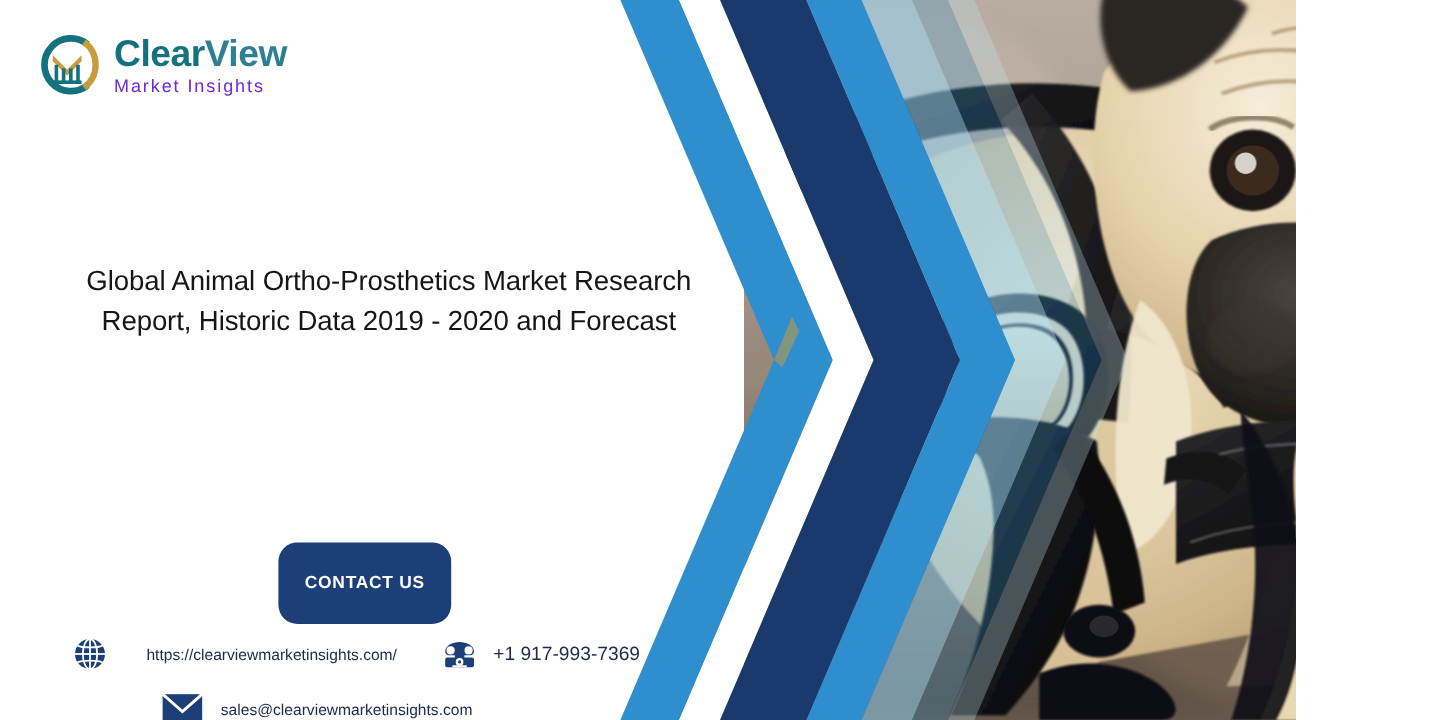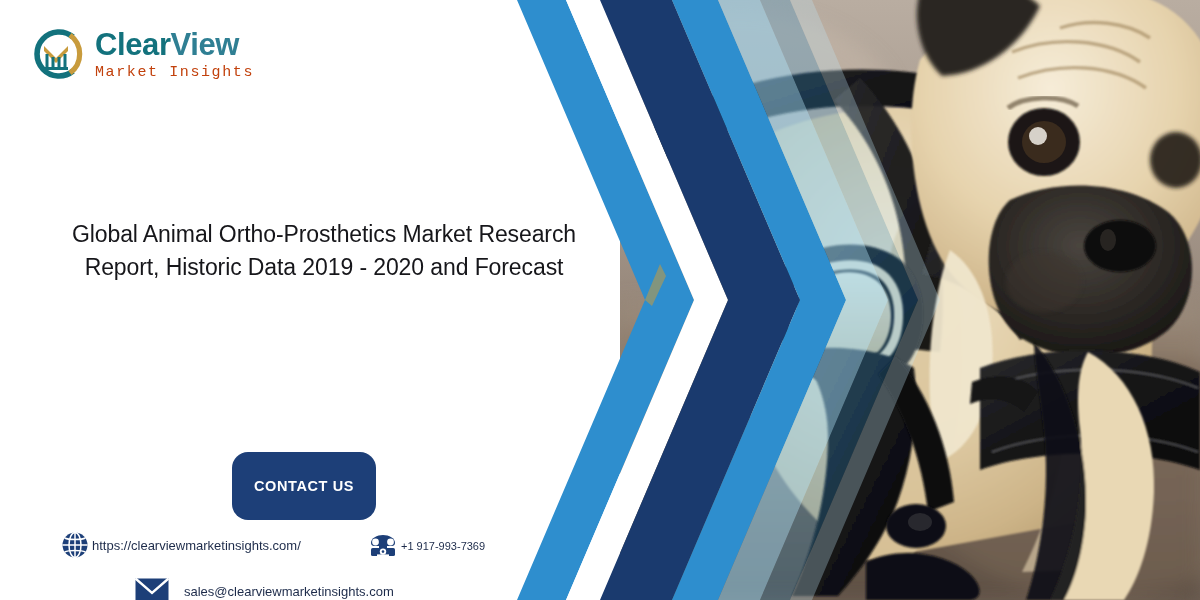--- a/index.html
+++ b/index.html
@@ -1,39 +1,39 @@
 <!DOCTYPE html>
 <html><head>
 <meta charset="utf-8">
 <style>
   html,body{margin:0;padding:0;}
   body{
     width:1200px;height:600px;overflow:hidden;
     font-family:"Liberation Sans","DejaVu Sans",sans-serif;
     background:#ffffff;
   }
-  .banner{position:relative;width:1200px;height:600px;overflow:hidden;background:#fff;}
+  .banner{position:relative;width:1080px;height:600px;overflow:hidden;background:#fff;}
 
   
   .photo-area{position:absolute;left:620px;top:0;width:580px;height:600px;overflow:hidden;}
   .photo-svg{position:absolute;left:0;top:0;width:580px;height:600px;display:block;}
 
   
   .chev-svg{position:absolute;left:0;top:0;width:1200px;height:600px;pointer-events:none;}
 
   
   .left-panel{position:absolute;left:0;top:0;width:560px;height:600px;}
 
   
   .logo{position:absolute;left:26px;top:24px;display:flex;align-items:center;gap:9px;}
   .logo-mark{width:60px;height:60px;flex:0 0 60px;}
   .logo-text{display:flex;flex-direction:column;line-height:1;}
   .logo-name{font-size:31px;font-weight:bold;color:#13727d;letter-spacing:-0.4px;}
   .logo-name .cv-2{color:#2f7f93;}
-  .logo-sub{font-size:15px;color:#c2410c;letter-spacing:1.6px;margin-top:5px;font-weight:normal;font-family:Liberation Mono, monospace;}
+  .logo-sub{font-size:15px;color:#6d28d9;letter-spacing:1.6px;margin-top:5px;font-weight:normal;}
 
   
   .headline{
     position:absolute;left:20px;top:218px;width:608px;
     text-align:center;font-size:23px;font-weight:normal;color:#16161a;
     line-height:33px;letter-spacing:-0.1px;
   }
 
   
   .cta{
@@ -44,22 +44,22 @@
     padding:26px 22px;border-radius:16px;cursor:pointer;
   }
 
   
   .contact-row{position:absolute;display:flex;align-items:center;}
   .row-web{left:60px;top:530px;}
   .row-phone{left:368px;top:531px;}
   .row-mail{left:135px;top:578px;}
   .c-icon{width:30px;height:30px;flex:0 0 30px;display:block;}
   .c-icon.mail{width:34px;height:26px;flex:0 0 34px;}
-  .c-text{font-size:13px;color:#1d2b4a;margin-left:2px;white-space:nowrap;}
-  .row-phone .c-text{font-size:11px;margin-left:3px;}
+  .c-text{font-size:13px;color:#1d2b4a;margin-left:32px;white-space:nowrap;}
+  .row-phone .c-text{font-size:16px;margin-left:13px;}
   .row-mail .c-text{margin-left:15px;}
 </style>
 </head>
 <body>
 
 <div class="banner">
 
   <div class="photo-area">
     <svg class="photo-svg" viewBox="0 0 580 600" preserveAspectRatio="xMidYMid slice">
       <defs>

